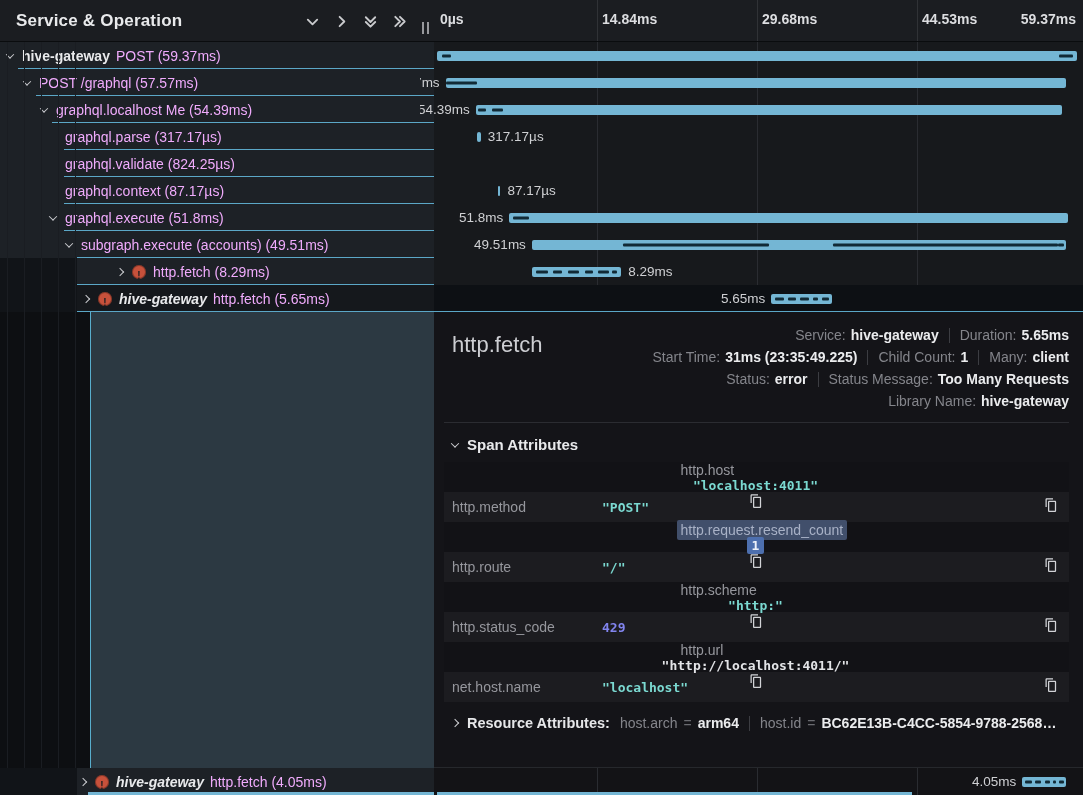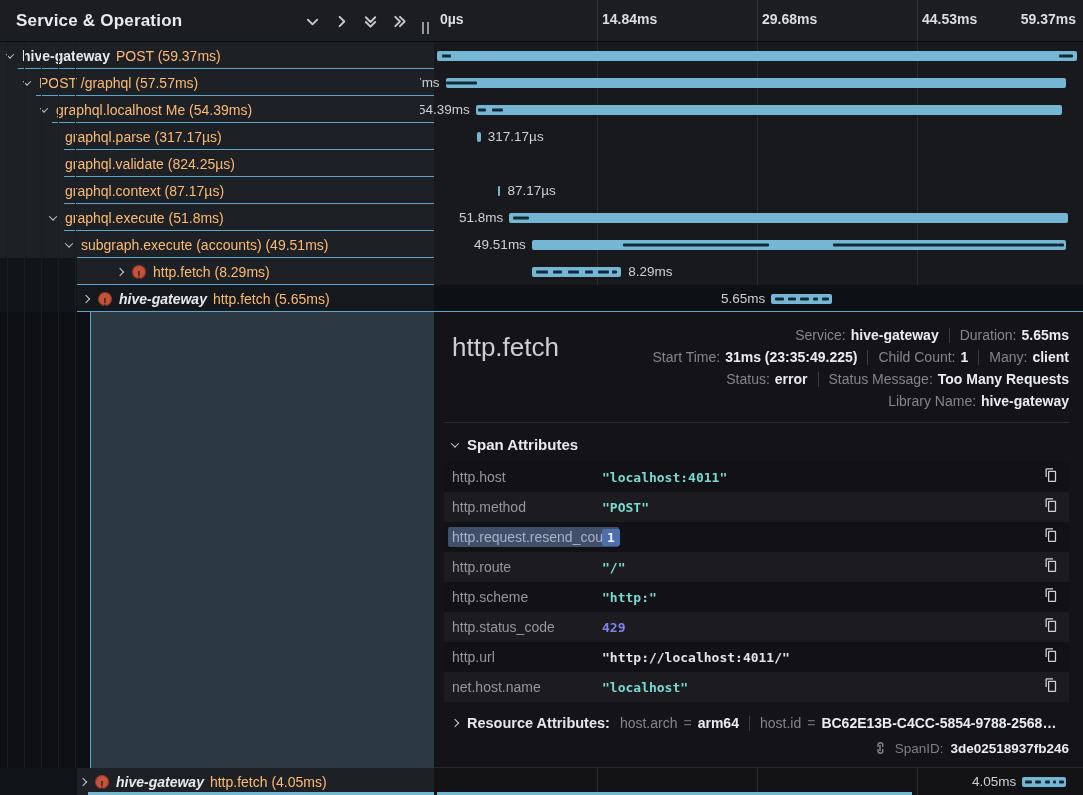--- a/index.html
+++ b/index.html
@@ -31,21 +31,21 @@
   .tw { position:relative; display:flex; align-items:center; height:100%; }
   .chevbox { width:12px; flex:none; display:flex; align-items:center; justify-content:center; margin-right:6px; cursor:pointer; }
   .chev { width:6px; height:6px; border-right:1.7px solid #cbccd0; border-bottom:1.7px solid #cbccd0; display:block; }
   .chev.down { transform:rotate(45deg) translate(-1px,-1px); }
   .chev.right { transform:rotate(-45deg); }
   .err { flex:none; width:14px; height:14px; border-radius:50%; background:#c7513b; margin-right:7px;
          box-shadow:inset 0 0 0 1px rgba(0,0,0,.3); text-align:center; }
   .err::after { content:"!"; font:700 10px/14px "Liberation Sans",sans-serif; color:#1a1d21; }
   .svc { font-weight:700; color:#e9eaec; font-size:14px; margin-right:6px; white-space:nowrap; }
   .svc.it { font-style:italic; }
-  .lbl { color:#fdba74; font-size:14px; white-space:nowrap; }
+  .lbl { color:#f0abfc; font-size:14px; white-space:nowrap; }
   .rline { position:absolute; right:0; bottom:0; height:1px; background:#5ba7c7; }
 
   .guides { position:absolute; left:0; top:42px; width:90px; height:753px; z-index:3; pointer-events:none; }
   .guides i { position:absolute; top:0; bottom:0; width:1px; background:#1a1d22; }
 
   
   .tlbg { position:absolute; left:434px; top:42px; width:649px; height:270px; background:#17191c; z-index:1; }
   .tlbg .selov { position:absolute; left:0; right:0; top:243px; height:27px; background:#0d1014; }
   .wf { position:absolute; left:420px; top:42px; width:663px; height:270px; overflow:hidden; z-index:2; }
   .wfrow { position:absolute; left:0; width:663px; height:27px; }
@@ -56,32 +56,32 @@
   
   .belowleft { position:absolute; left:0; top:312px; width:434px; height:456px; background:#0d0f12; z-index:2; }
   .tealblock { position:absolute; left:90px; top:0; width:344px; height:456px; background:#2c3942;
                border-left:1px solid #58aecd; }
   .rowline-full { position:absolute; left:77px; right:0; top:311px; height:1px; background:#5ba7c7; z-index:7; }
 
   
   .dp { position:absolute; left:434px; top:312px; width:649px; height:456px; background:#141418;
         border-bottom:1px solid #26282c; z-index:4; padding:10px 14px 0 10px; }
   .dp-head { display:flex; justify-content:space-between; padding-left:8px; }
-  .dp-title { font-size:26px; color:#cdced2; padding-top:10px; }
+  .dp-title { font-size:22px; color:#cdced2; padding-top:10px; }
   .dp-meta { text-align:right; padding-top:2px; }
   .mline { display:flex; justify-content:flex-end; align-items:center; height:22px; font-size:14px; white-space:nowrap; }
   .mk { color:#84858b; margin-right:5px; }
   .mv { color:#ebecee; font-weight:700; }
   .msep { width:1px; height:15px; background:#3c3d42; margin:0 10px; }
   .dp-div { border-top:1px solid #2b2c31; margin-top:10px; }
   .attr-head { display:flex; align-items:center; gap:9px; margin:13px 0 9px 8px; cursor:pointer; }
   .attr-head b { font-size:15px; color:#e8e9eb; }
   .atable {}
   .arow { display:flex; align-items:center; height:30px; padding:0 10px 0 8px; }
-  .arow.d { background:#121216; } .arow.l { background:#1c1c20; }
+  .arow.d { background:#121216;flex-direction:column; } .arow.l { background:#1c1c20; }
   .akey { width:150px; flex:none; color:#96979d; font-size:14px; white-space:nowrap; }
   .aval { flex:1; font-family:"DejaVu Sans Mono", monospace; font-weight:700; font-size:13px; white-space:nowrap; }
   .v-str { color:#7bd9d1; } .v-status { color:#8184ee; } .v-plain { color:#e3e4e7; }
   .hlk { background:#414f6b; color:#a8b1c6; padding:2px 4px; margin-left:-4px; border-radius:2px; }
   .hlv { background:#4d6fae; color:#eef2fa; padding:1px 5px; border-radius:2px; }
   .copybtn { flex:none; width:18px; text-align:center; cursor:pointer; }
   .resrow { display:flex; align-items:center; margin:13px 0 0 8px; font-size:14px; white-space:nowrap; overflow:hidden; }
   .res-h { font-weight:700; color:#e6e7e9; margin:0 10px 0 9px; font-size:14.5px; }
   .rk { color:#84858b; } .req { color:#6a6b70; margin:0 6px; } .rv { font-weight:700; color:#ebecee; }
   .sidrow { display:flex; justify-content:flex-end; align-items:center; gap:7px; margin-top:9px; font-size:13.5px; }
@@ -388,33 +388,20 @@
       <span class="res-h">Resource Attributes:</span>
       <span class="rk">host.arch</span>
         <span class="req">=</span>
         <span class="rv">arm64</span>
       <span class="msep"></span>
       <span class="rk">host.id</span>
         <span class="req">=</span>
         <span class="rv">BC62E13B-C4CC-5854-9788-2568…</span>
     </div>
 
-    <div class="sidrow">
-      <span style="transform:rotate(-45deg);display:inline-flex;">
-          <svg width="16" height="16" viewBox="0 0 20 20">
-            <g stroke="#8a8b91" stroke-width="1.7" fill="none" stroke-linecap="round">
-              <path d="M7 9.5L5.4 11.1a3 3 0 0 0 4.2 4.2L11.2 13.7"></path>
-              <path d="M9.5 7L11.1 5.4a3 3 0 0 1 4.2 4.2L13.7 11.2"></path>
-              <path d="M7.8 12.2l4.4-4.4"></path>
-            </g>
-          </svg>
-        </span>
-      <span class="sid-l">SpanID:</span>
-      <span class="sid-v">3de02518937fb246</span>
-    </div>
   </div>
 
   <div class="brow-tree">
     <div class="gut"></div>
     <div class="tw" style="padding-left: 77px;">
         <span class="chevbox">
           <span class="chev right"></span>
         </span>
         <span class="err"></span>
         <span class="svc it">hive-gateway</span>

